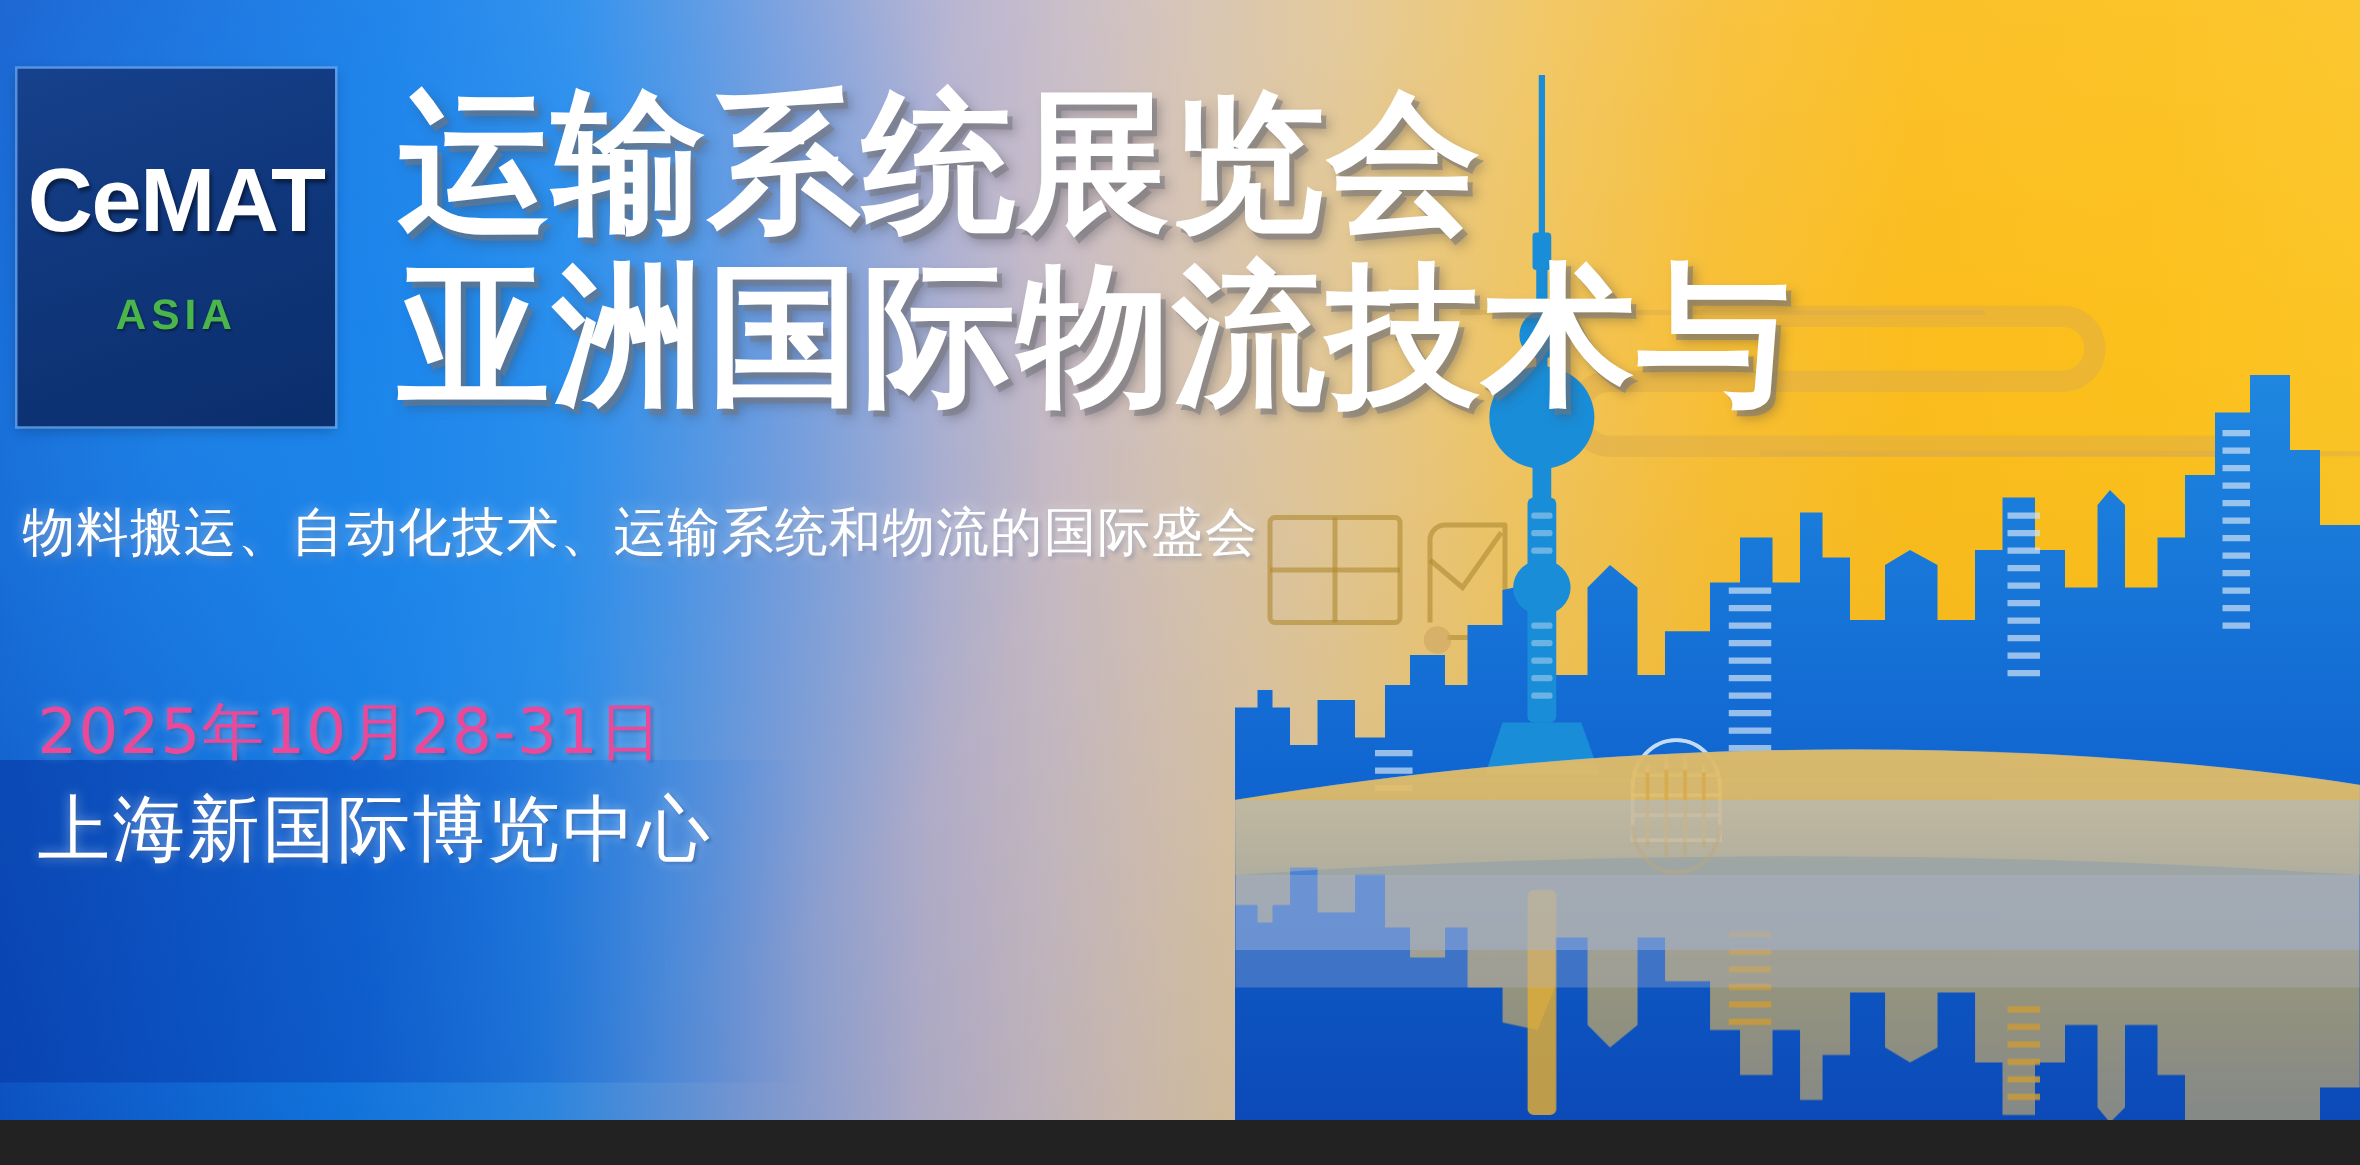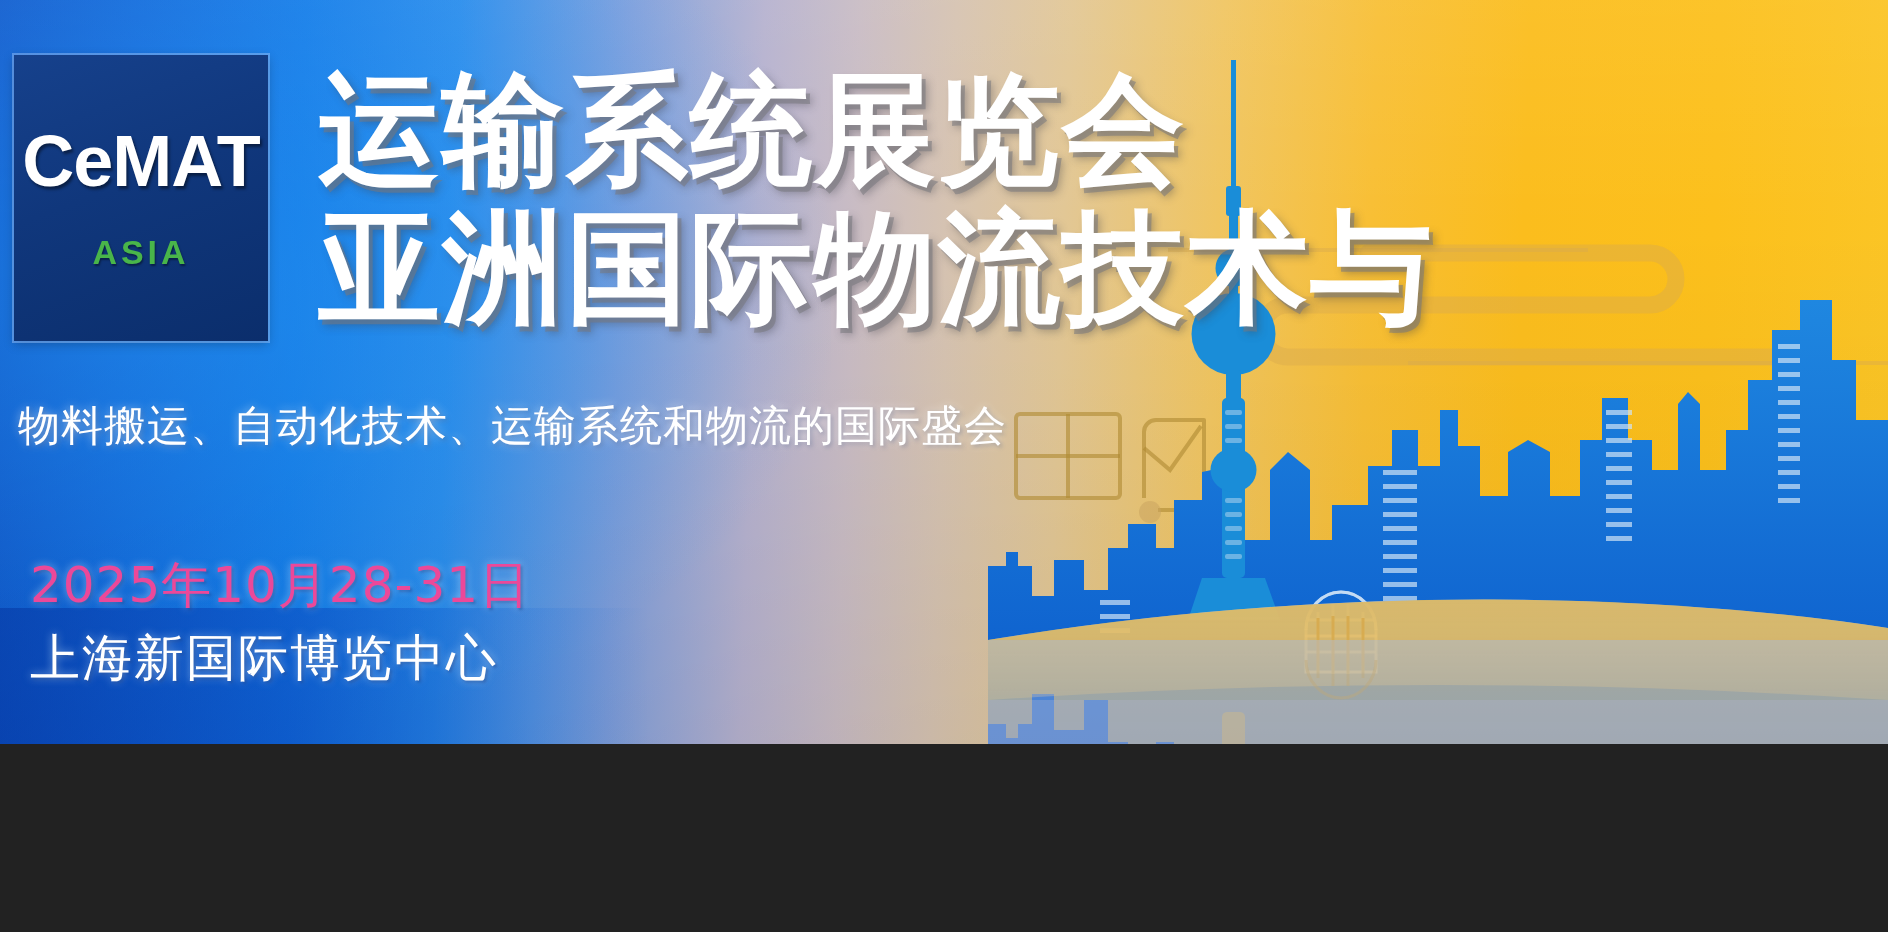--- a/index.html
+++ b/index.html
@@ -1,20 +1,20 @@
 <!DOCTYPE html>
 <html><head>
 <meta charset="utf-8">
 <title>CeMAT ASIA Banner</title>
 <style>
   * { margin:0; padding:0; box-sizing:border-box; }
   html,body { background:#222; }
   .stage{
     position:relative;
-    width:1888px; height:744px;
+    width:1888px; height:896px;
     overflow:hidden;
     font-family:"Liberation Sans","DejaVu Sans",sans-serif;
   }
 
   
   .bg{
     position:absolute; inset:0;
     background:
       linear-gradient(92deg,
         #0d52c8 0%,
@@ -94,21 +94,21 @@
 
   
   .date-line{
     position:absolute; left:30px; top:552px;
     font-size:50px; color:#ec4899; letter-spacing:1px; white-space:nowrap;
     text-shadow:0 0 9px rgba(200,230,255,.6), 2px 2px 3px rgba(10,50,130,.5);
     font-family:"DejaVu Sans","Liberation Sans",sans-serif;
   }
   .venue-line{
     position:absolute; left:30px; top:625px;
-    font-size:50px; color:#ffffff; letter-spacing:2px; white-space:nowrap;
+    font-size:58px; color:#ffffff; letter-spacing:2px; white-space:nowrap;
     text-shadow:0 0 9px rgba(200,230,255,.6), 2px 2px 3px rgba(10,50,130,.5);
     font-family:"DejaVu Sans","Liberation Sans",sans-serif;
   }
 
   
   .art{ position:absolute; right:0; top:0; width:900px; height:932px; }
   .art svg{ display:block; width:100%; height:100%; }
 
   .meta-line{ fill:none; stroke:#d9ab4e; stroke-opacity:.45; }
 </style>

